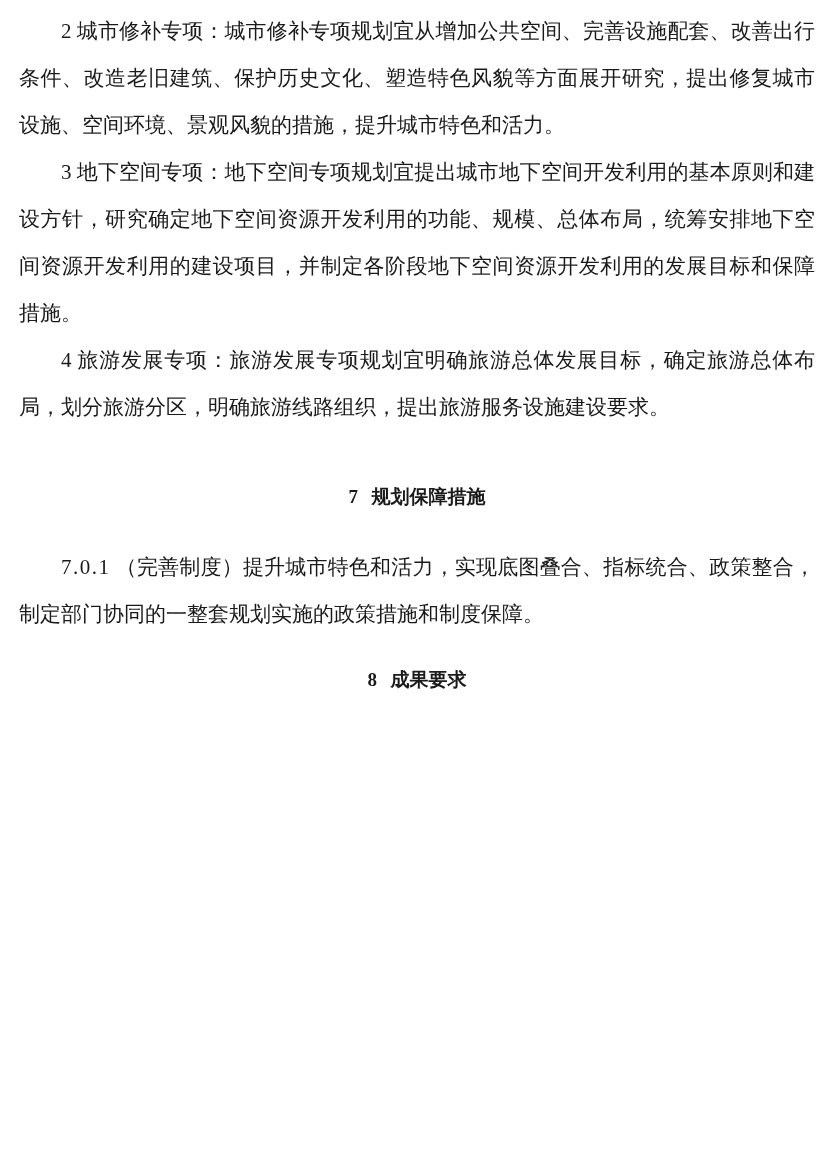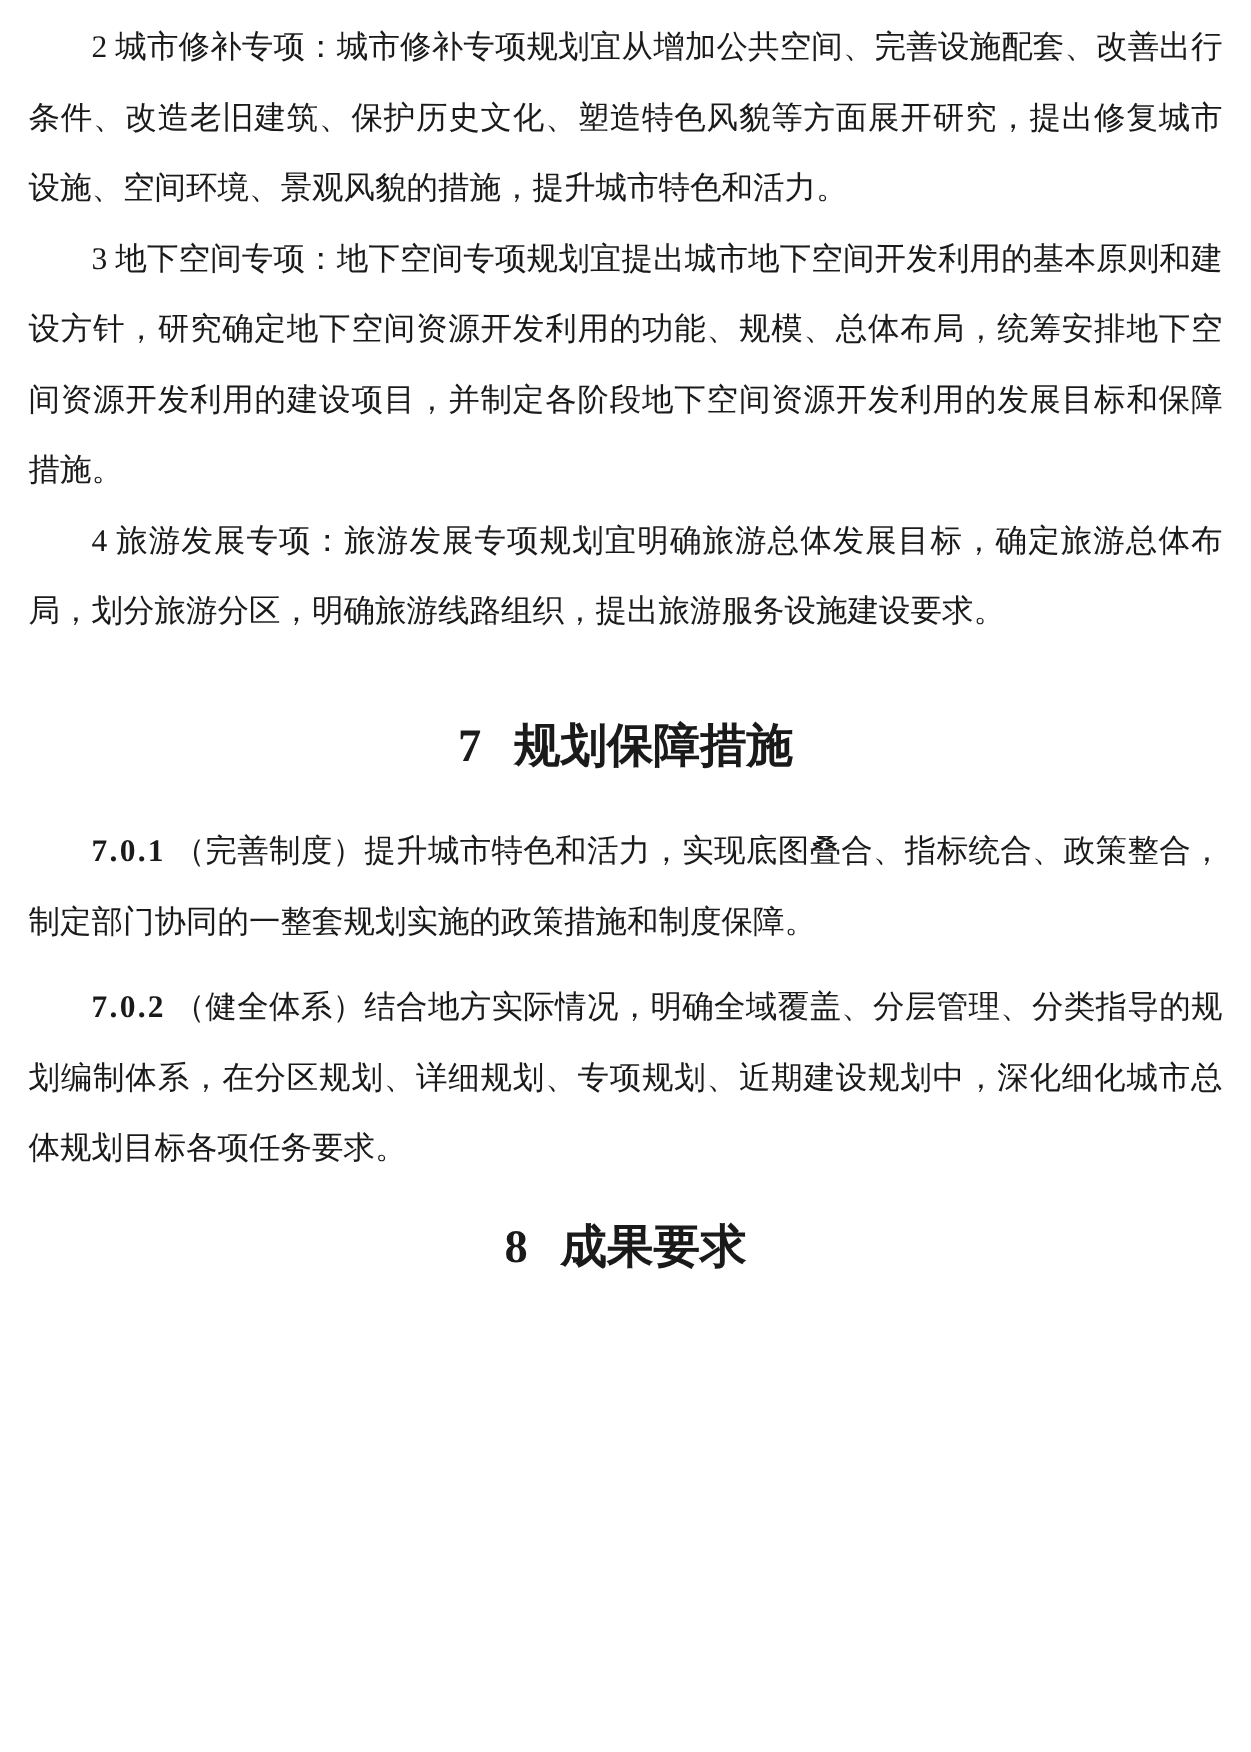--- a/index.html
+++ b/index.html
@@ -22,30 +22,30 @@
     background: #ffffff;
   }
   .para {
     font-size: 21px;
     line-height: 47px;
     text-align: justify;
     text-indent: 2em;
     margin: 0;
   }
   .clause-num {
-    font-weight: bold;
+    font-weight: normal;
     letter-spacing: 1.5px;
     margin-right: 5px;
   }
   .clause-1 { margin-top: 24px; }
   .clause-2 { margin-top: 10px; }
   .clause-3 { margin-top: 6px; }
   .clause-4 { margin-top: 4px; }
   .sec-heading {
-    font-size: 31px;
+    font-size: 19px;
     font-weight: bold;
     text-align: center;
     line-height: 47px;
     margin: 0;
   }
   .sec-heading .heading-num {
     margin-right: 0.7em;
   }
   .heading-7 { margin-top: 42px; }
   .heading-8 { margin-top: 18px; }
@@ -62,23 +62,20 @@
   <p class="para">4 旅游发展专项：旅游发展专项规划宜明确旅游总体发展目标，确定旅游总体布局，划分旅游分区，明确旅游线路组织，提出旅游服务设施建设要求。</p>
 
   <h2 class="sec-heading heading-7">
     <span class="heading-num">7</span><span>规划保障措施</span>
   </h2>
 
   <p class="para clause-1">
     <span class="clause-num">7.0.1</span><span class="clause-text">（完善制度）提升城市特色和活力，实现底图叠合、指标统合、政策整合，制定部门协同的一整套规划实施的政策措施和制度保障。</span>
   </p>
 
-  <p class="para clause-2">
-    <span class="clause-num">7.0.2</span><span class="clause-text">（健全体系）结合地方实际情况，明确全域覆盖、分层管理、分类指导的规划编制体系，在分区规划、详细规划、专项规划、近期建设规划中，深化细化城市总体规划目标各项任务要求。</span>
-  </p>
 
 
 
   <h2 class="sec-heading heading-8">
     <span class="heading-num">8</span><span>成果要求</span>
   </h2>
 
 </div>
 
 </body></html>

